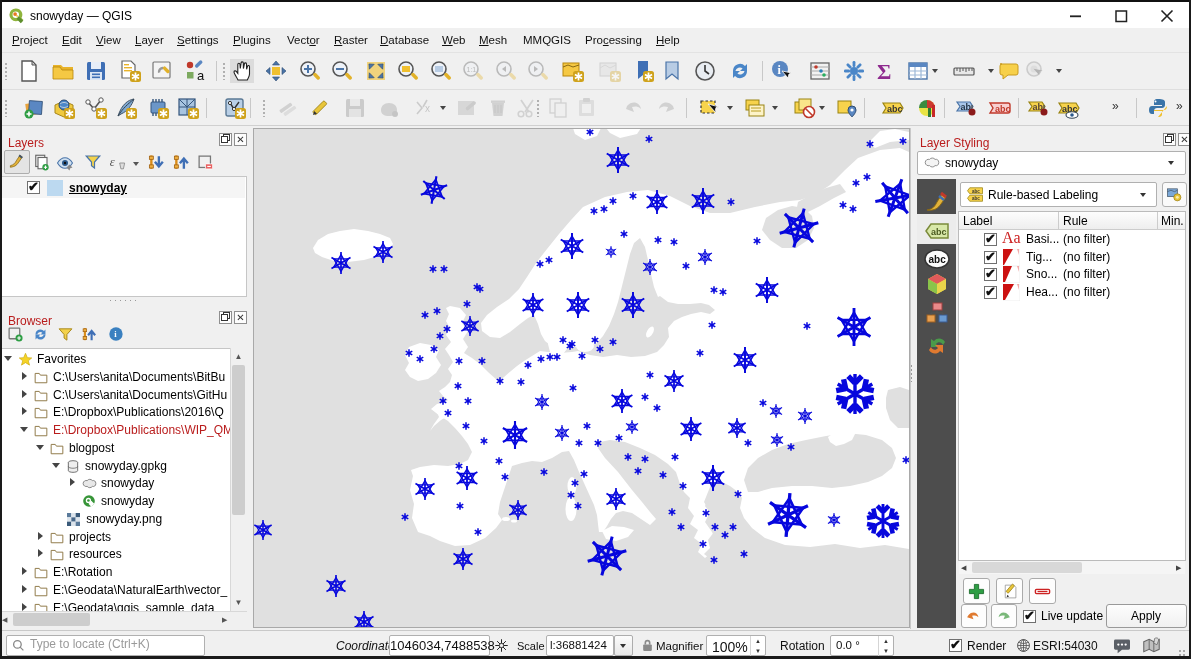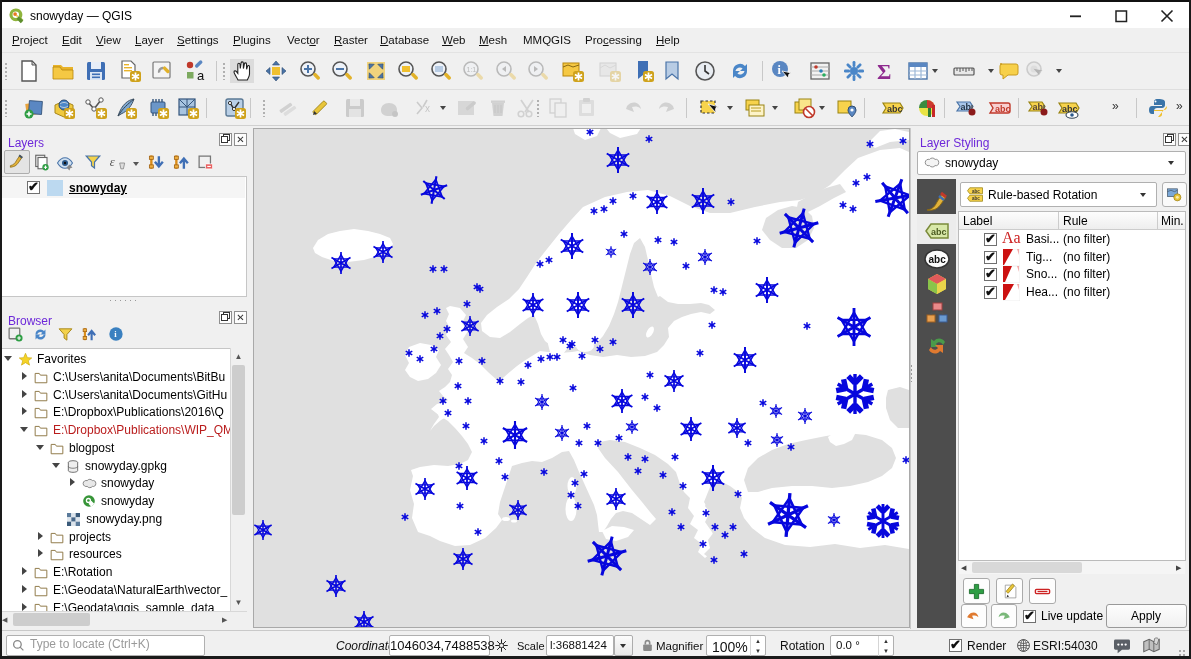--- a/index.html
+++ b/index.html
@@ -9,21 +9,21 @@
 #titlebar{position:absolute;left:0;top:0;width:1191px;height:28px;background:#fff;border-top:2px solid #111;}
 #titlebar .ttl{position:absolute;left:30px;top:7px;font-size:12px;color:#000;}
 #menubar{position:absolute;left:0;top:28px;width:1191px;height:24px;background:#f0f0f0;font-size:11.5px;color:#111;}
 #menubar span{position:absolute;top:6px;}
 #toolbar1{position:absolute;left:0;top:52px;width:1191px;height:37px;background:#f0f0f0;border-top:1px solid #e3e3e3;}
 #toolbar2{position:absolute;left:0;top:89px;width:1191px;height:37px;background:#f0f0f0;border-top:1px solid #dedede;border-bottom:1px solid #d0d0d0;}
 .tbi{position:absolute;top:6px;width:24px;height:24px;}
 .tbsep{position:absolute;top:8px;width:1px;height:20px;background:#c8c8c8;}
 .tbdots{position:absolute;top:9px;width:4px;height:18px;background-image:radial-gradient(circle,#b0b0b0 1px,transparent 1px);background-size:4px 4px;}
 .dd{position:absolute;top:16px;width:0;height:0;border-left:3.5px solid transparent;border-right:3.5px solid transparent;border-top:4px solid #444;}
-.panel-title{font-size:12px;color:#6d28d9;}
+.panel-title{font-size:12px;color:#b91c1c;}
 .pbtn{position:absolute;width:13px;height:13px;border:1px solid #8f8f8f;background:#fdfdfd;font-size:9px;line-height:11px;text-align:center;color:#333;}
 #statusbar{position:absolute;left:0;top:630px;width:1191px;height:26px;background:#f0f0f0;border-top:1px solid #c9c9c9;font-size:12px;color:#111;}
 .sb-box{position:absolute;top:4px;height:21px;background:#fff;border:1px solid #b0b0b0;border-radius:2px;font-size:12px;color:#111;}
 .chk{position:absolute;width:13px;height:13px;background:#fff;border:1px solid #707070;}
 .chk:after{content:"\2714";position:absolute;left:0px;top:-3px;font-size:13px;color:#111;font-weight:bold;}
 .spin{position:absolute;top:4px;height:21px;background:#fff;border:1px solid #b0b0b0;border-radius:2px;}
 .spin .ar{position:absolute;right:0;width:15px;height:10px;font-size:6px;color:#333;text-align:center;line-height:10px;border-left:1px solid #d5d5d5;}
 </style>
 
 </head><body>
@@ -819,21 +819,21 @@
     <path d="M4 16c2 4 8 5 11 1l3 2v-8h-8l3 3c-2 3-6 2-7-1z" fill="#e07a30"></path>
   </svg>
 <div class="abs" style="left:956px;top:179px;width:235px;height:449px;background:#f0f0f0;"></div>
 <div class="sb-box" style="left:960px;top:182px;width:197px;height:25px;border-radius:2px;"></div>
 <svg class="abs" style="left:966px;top:186px" width="18" height="17" viewBox="0 0 24 22">
     <path d="M2 6l3-4h17v8H5z" fill="#f7d34c" stroke="#998312"></path>
     <path d="M2 16l3-4h17v8H5z" fill="#f7d34c" stroke="#998312"></path>
     <text x="8" y="8.5" font-size="6" font-weight="bold" fill="#333">abc</text>
     <text x="8" y="18.5" font-size="6" font-weight="bold" fill="#333">abc</text>
   </svg>
-<div class="abs" style="left:988px;top:188px;font-size:12px;">Rule-based Rotation</div>
+<div class="abs" style="left:988px;top:188px;font-size:12px;">Rule-based Labeling</div>
 <div class="dd" style="left:1140px;top:193px;border-top-color:#333"></div>
 <div class="sb-box" style="left:1162px;top:182px;width:25px;height:25px;border-radius:3px;background:#fafafa;"></div>
 <svg class="abs" style="left:1166px;top:186px" width="17" height="17" viewBox="0 0 24 24">
     <rect x="2" y="4" width="14" height="11" fill="#7aa8d8" stroke="#456"></rect>
     <path d="M2 8l5-2 5 2 4-2" stroke="#456" fill="none"></path>
     <circle cx="16" cy="16" r="5" fill="#e8c53a" stroke="#9a7d10"></circle>
     <circle cx="16" cy="16" r="2" fill="#f8ecb0"></circle>
   </svg>
 <div class="abs" style="left:958px;top:211px;width:228px;height:350px;background:#fff;border:1px solid #bbb;"></div>
 <div class="abs" style="left:959px;top:212px;width:226px;height:18px;background:linear-gradient(#fdfdfd,#eee);border-bottom:1px solid #ccc;"></div>

